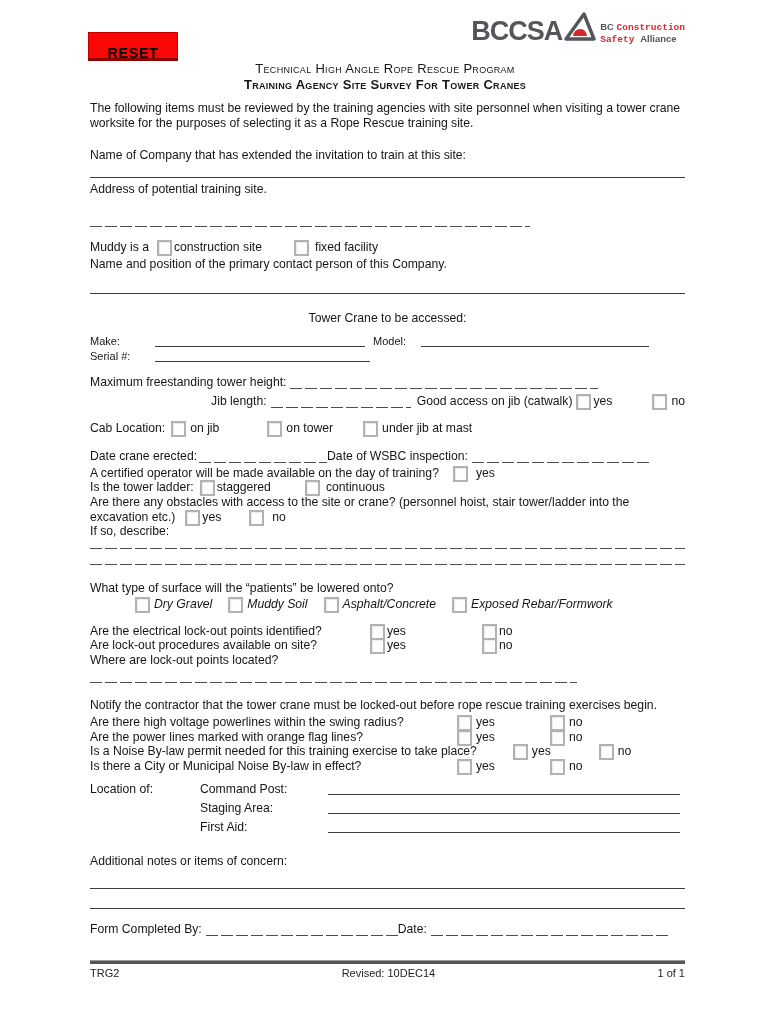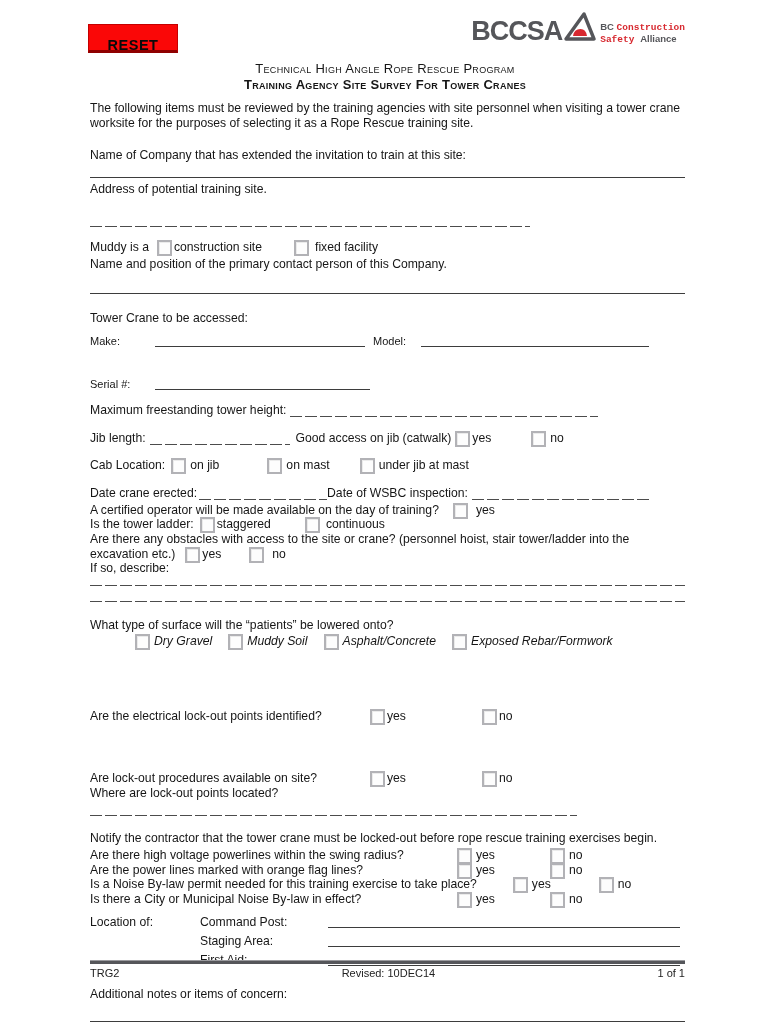--- a/index.html
+++ b/index.html
@@ -1,20 +1,20 @@
 <!DOCTYPE html>
 <html><head>
 <meta charset="utf-8">
 <style>
   html,body{margin:0;padding:0;background:#fff;}
   .page{position:relative;width:770px;height:1024px;background:#fff;overflow:hidden;
         font-family:"Liberation Sans","DejaVu Sans",sans-serif;font-size:12.2px;color:#161616;
         -webkit-font-smoothing:antialiased;}
   
-  .reset-btn{position:absolute;left:88px;top:24px;width:90px;height:29px;background:#fa0707;
+  .reset-btn{position:absolute;left:88px;top:32px;width:90px;height:29px;background:#fa0707;
         border:1px solid #c40000;border-bottom:3px solid #8f0000;color:#0a0a0a;font-weight:bold;
         font-size:14.5px;letter-spacing:.5px;font-family:inherit;cursor:pointer;padding:12px;}
   .logo{position:absolute;top:12px;right:85px;display:flex;align-items:flex-end;}
   .logo-brand{font-size:27px;font-weight:bold;color:#55565a;letter-spacing:-1px;line-height:27px;}
   .logo-icon{margin:0 4px 0 2px;display:inline-block;}
   .logo-tag{display:flex;flex-direction:column;font-size:9.5px;font-weight:bold;line-height:10.5px;color:#55565a;}
   .tg-red{color:#d7282f;font-family:Liberation Mono, monospace;}
   .tg-grey{color:#55565a;}
   .titles{position:absolute;top:61px;left:0;width:770px;text-align:center;line-height:16px;}
   .title1{font-size:13px;font-variant:small-caps;letter-spacing:.3px;}
@@ -23,21 +23,21 @@
   .content{position:absolute;left:90px;top:99px;width:595px;line-height:14.6px;}
   .row{white-space:nowrap;}
   .tight div{white-space:nowrap;}
   .sline-row{height:1px;background:#3d3d3d;}
   .ufill-row{height:1px;background:repeating-linear-gradient(90deg,#4c4c4c 0 12px,transparent 12px 15px);}
   .sfill{display:inline-block;height:0;border-bottom:1px solid #3d3d3d;vertical-align:-2px;}
   .ufill{display:inline-block;height:1px;background:repeating-linear-gradient(90deg,#4c4c4c 0 12px,transparent 12px 15px);vertical-align:-3px;}
   .cb{display:inline-block;width:11px;height:12px;border:2px solid #b2b2b6;background:#fdfdfd;
       box-shadow:inset 1px 1px 0 rgba(0,0,0,.07);vertical-align:-3px;margin-top:-4px;margin-bottom:-2px;cursor:pointer;}
   .small{font-size:11px;}
-  .q280{display:inline-block;width:280px;margin-top:48px;}
+  .q280{display:inline-block;width:280px;}
   .q367{display:inline-block;width:367px;}
   .ynA{display:inline-block;width:112px;}
   .ynB{display:inline-block;width:93px;}
   .loc-head{display:inline-block;width:110px;}
   .loc-sub{display:inline-block;width:128px;}
   .ind110{margin-left:110px;}
   .loc-row{line-height:19px;white-space:nowrap;}
   .surface-row{padding-left:45px;white-space:nowrap;font-style:italic;}
   .sg{margin-right:16px;}
   .ml2{margin-left:2px;}.ml4{margin-left:4px;}.ml6{margin-left:6px;}.ml8{margin-left:8px;}
@@ -85,39 +85,39 @@
 
     <div class="row" style="margin-top:4px;">Address of potential training site.</div>
     <div class="ufill-row" style="margin-top:30px;width:440px;"></div>
 
     <div class="row" style="margin-top:13px;">
       <span>Muddy is a</span><span class="cb ml8"></span><span class="ml2">construction site</span><span class="cb ml32"></span><span class="ml6">fixed facility</span>
     </div>
     <div class="row" style="margin-top:2px;">Name and position of the primary contact person of this Company.</div>
     <div class="sline-row" style="margin-top:21px;"></div>
 
-    <div class="row" style="margin-top:17px;">Tower Crane to be accessed:</div>
+    <div class="row" style="margin-top:17px;text-align:center;">Tower Crane to be accessed:</div>
 
     <div class="row" style="margin-top:9px;">
       <span class="small" style="display:inline-block;width:65px;">Make:</span><span class="sfill" style="width:210px;"></span><span class="small ml8" style="display:inline-block;width:44px;">Model:</span><span class="sfill ml4" style="width:228px;"></span>
     </div>
-    <div class="row" style="margin-top:28px;">
+    <div class="row" style="margin-top:0;">
       <span class="small" style="display:inline-block;width:65px;">Serial #:</span><span class="sfill" style="width:215px;"></span>
     </div>
 
     <div class="row" style="margin-top:12px;">
       <span>Maximum freestanding tower height:</span><span class="ufill ml4" style="width:308px;"></span>
     </div>
 
-    <div class="row" style="margin-top:13px;">
+    <div class="row" style="margin-top:4px;text-align:right;">
       <span>Jib length:</span><span class="ufill ml4" style="width:140px;"></span><span class="ml6">Good access on jib (catwalk)</span><span class="cb ml4"></span><span class="ml2">yes</span><span class="cb ml40"></span><span class="ml4">no</span>
     </div>
 
     <div class="row" style="margin-top:12px;">
-      <span>Cab Location:</span><span class="cb ml6"></span><span class="ml4">on jib</span><span class="cb ml48"></span><span class="ml4">on mast</span><span class="cb ml30"></span><span class="ml4">under jib at mast</span>
+      <span>Cab Location:</span><span class="cb ml6"></span><span class="ml4">on jib</span><span class="cb ml48"></span><span class="ml4">on tower</span><span class="cb ml30"></span><span class="ml4">under jib at mast</span>
     </div>
 
     <div class="row" style="margin-top:14px;">
       <span>Date crane erected:</span><span class="ufill ml2" style="width:128px;"></span><span>Date of WSBC inspection:</span><span class="ufill ml4" style="width:178px;"></span>
     </div>
 
     <div class="tight" style="margin-top:2px;">
       <div>
         <span>A certified operator will be made available on the day of training?</span><span class="cb ml14"></span><span class="ml8">yes</span>
       </div>

